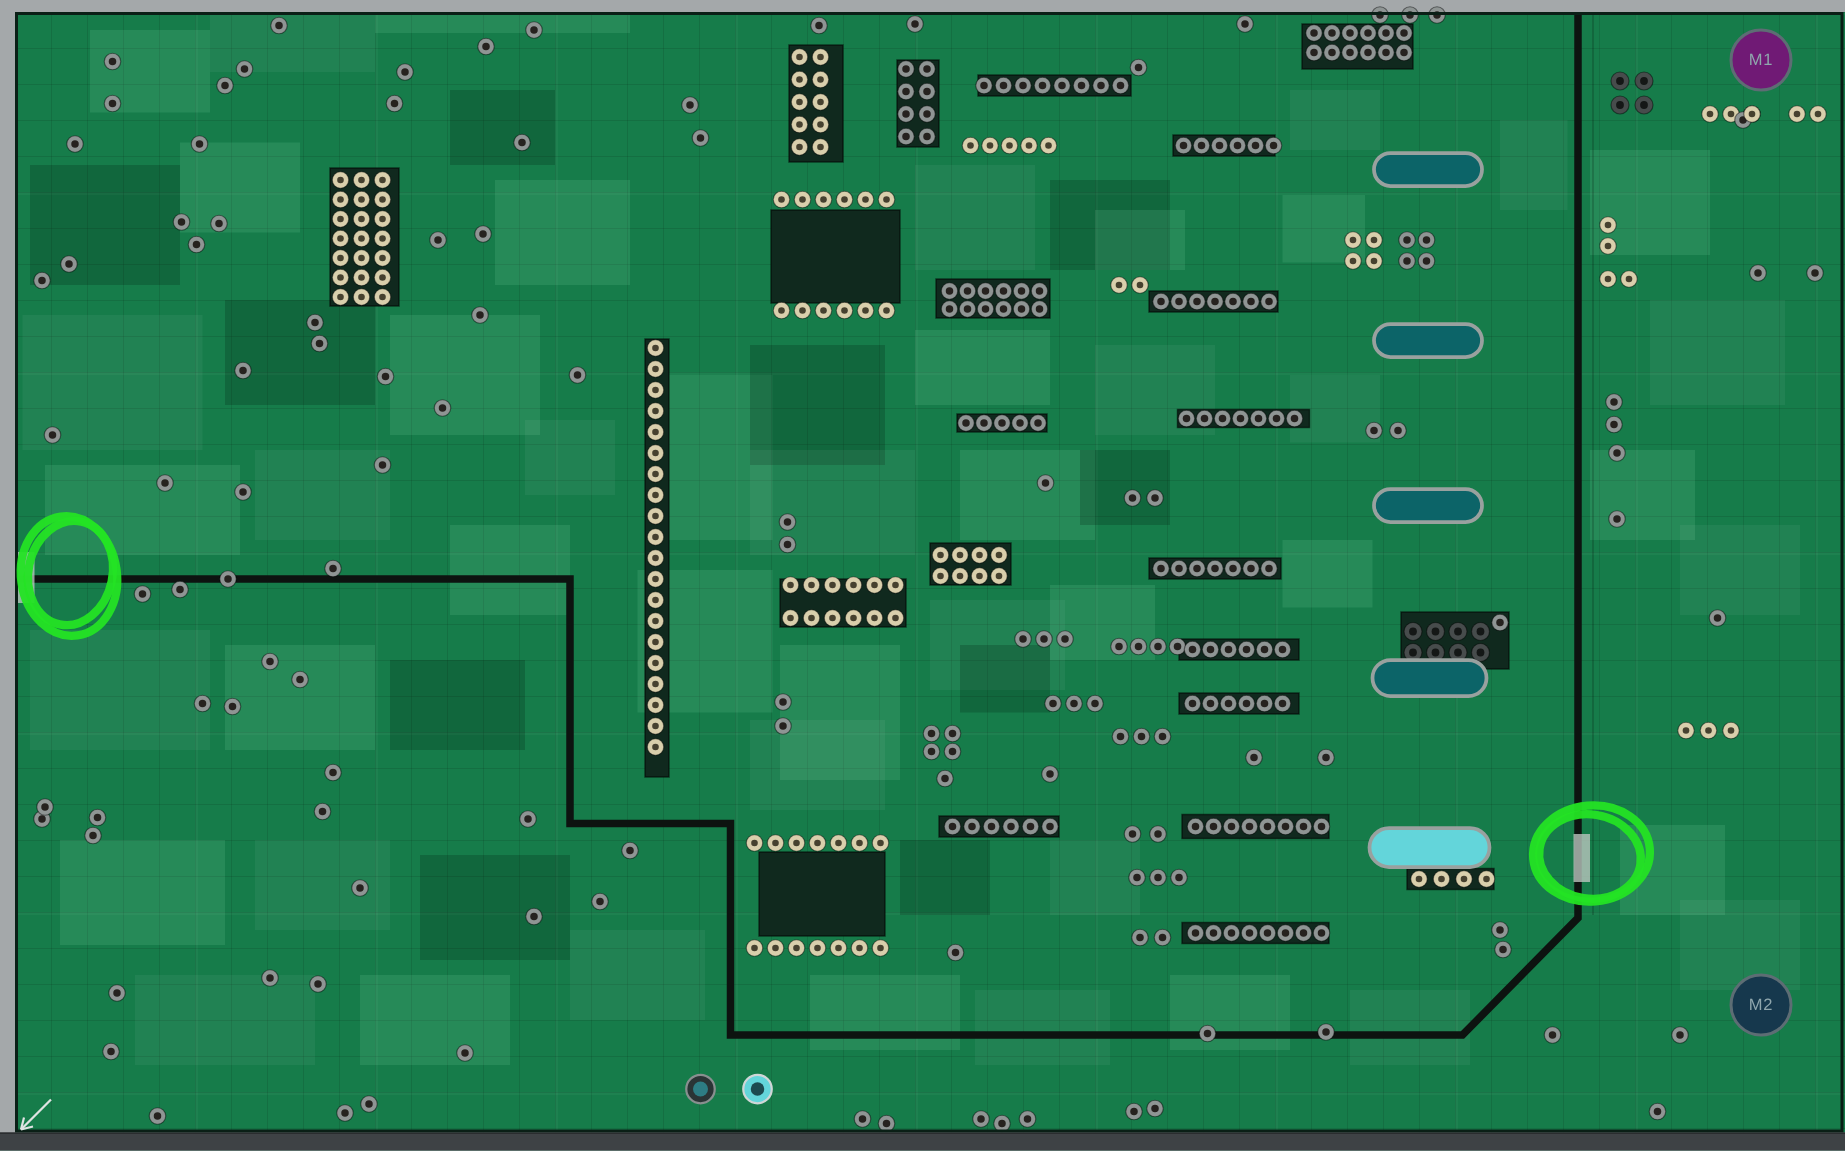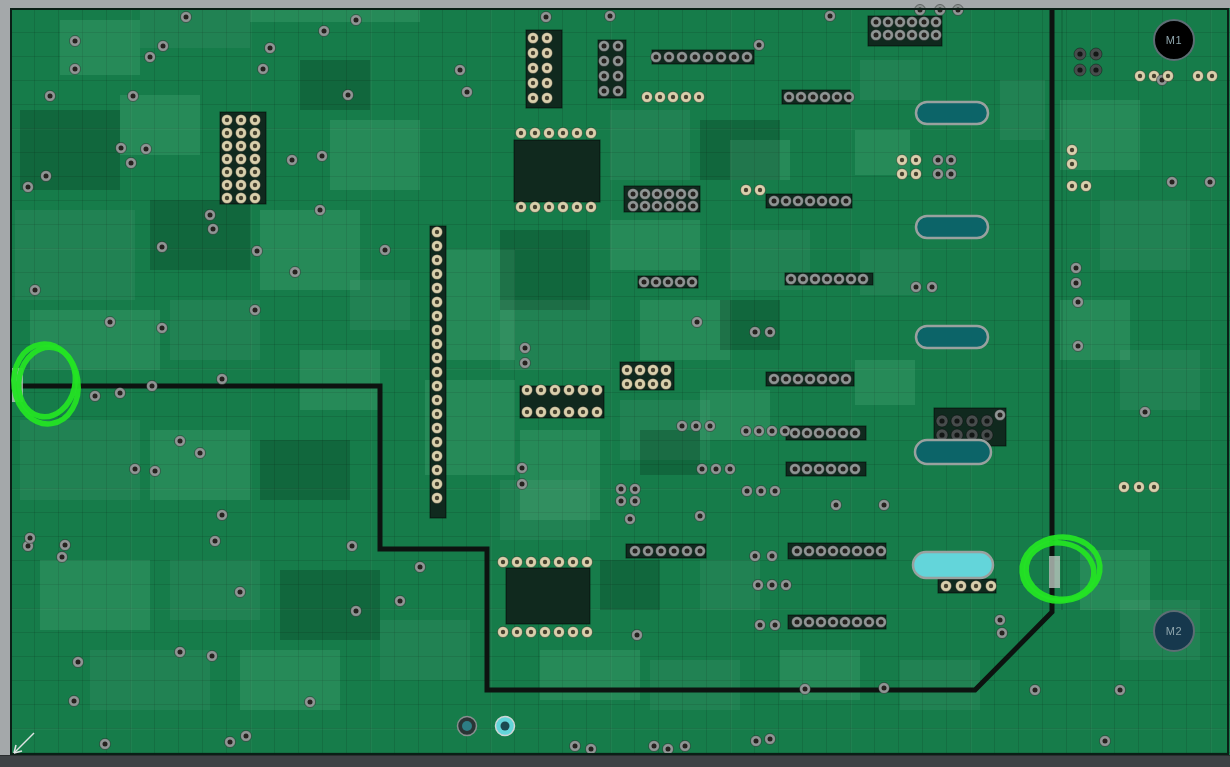--- a/index.html
+++ b/index.html
@@ -869,20 +869,20 @@
       <rect x="913" y="552" width="80" height="26" rx="13" ry="13" fill="#63d5da" stroke="#99a19f" stroke-width="2.5"></rect>
       <rect x="11" y="9" width="1217" height="745" fill="none" stroke="#0a1f16" stroke-width="2"></rect>
       <line x1="14" y1="753" x2="34" y2="733" stroke="#dfe3e3" stroke-width="1.5"></line>
       <line x1="14" y1="753" x2="22" y2="751" stroke="#dfe3e3" stroke-width="1.5"></line>
       <line x1="14" y1="753" x2="16" y2="745" stroke="#dfe3e3" stroke-width="1.5"></line>
       <ellipse cx="46" cy="384" rx="32" ry="40" fill="none" stroke="#24e324" stroke-width="5.5" stroke-linecap="round" opacity="0.95" transform="rotate(-8 46 384)"></ellipse>
       <ellipse cx="47" cy="382" rx="28" ry="35" fill="none" stroke="#24e324" stroke-width="5.5" stroke-linecap="round" opacity="0.95" transform="rotate(12 47 382)"></ellipse>
       <ellipse cx="1061" cy="569" rx="39" ry="32" fill="none" stroke="#24e324" stroke-width="5.5" stroke-linecap="round" opacity="0.95" transform="rotate(-5 1061 569)"></ellipse>
       <ellipse cx="1060" cy="571" rx="34" ry="28" fill="none" stroke="#24e324" stroke-width="5.5" stroke-linecap="round" opacity="0.95" transform="rotate(9 1060 571)"></ellipse>
     </svg>
-  <div class="mount" id="m0" style="left: 1153px; top: 19px; height: 42px; width: 42px; background: #000000; color: rgb(143, 166, 173); border: 2px solid rgb(93, 109, 116); box-sizing: border-box;">
+  <div class="mount" id="m0" style="left: 1153px; top: 19px; height: 42px; width: 42px; background: #701a75; color: rgb(143, 166, 173); border: 2px solid rgb(93, 109, 116); box-sizing: border-box;">
     <span>M1</span>
   </div>
-  <div class="mount" id="m1" style="left: 1153px; top: 610px; height: 42px; width: 42px; background: rgb(22, 56, 77); color: rgb(143, 166, 173); border: 2px solid rgb(93, 109, 116); box-sizing: border-box;">
+  <div class="mount" id="m1" style="left: 1153px; top: 649px; height: 42px; width: 42px; background: rgb(22, 56, 77); color: rgb(143, 166, 173); border: 2px solid rgb(93, 109, 116); box-sizing: border-box;">
     <span>M2</span>
   </div>
   <div class="bottom-bar"></div>
 </div>
 
 </body></html>

